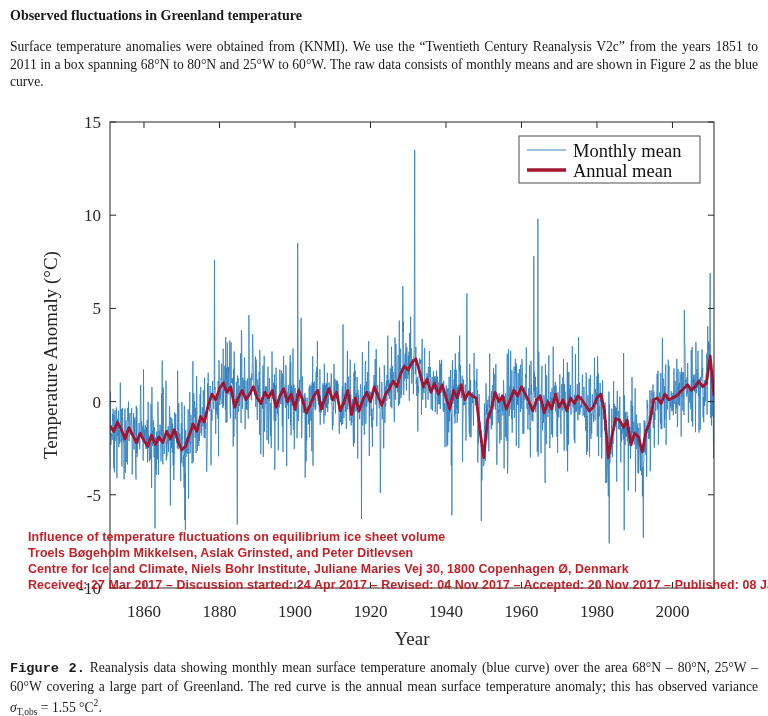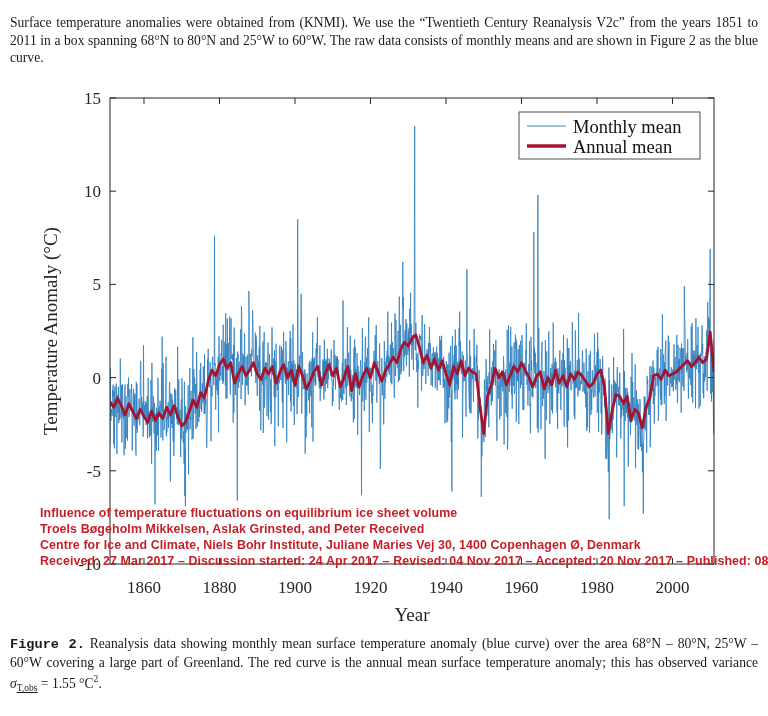--- a/index.html
+++ b/index.html
@@ -6,32 +6,33 @@
   body{width:768px;height:716px;overflow:hidden;font-family:"Liberation Serif",serif;color:#1a1a1a;}
   .page{position:relative;width:768px;height:716px;}
   h1.title{font-size:14px;font-weight:bold;margin:7px 10px 0 10px;line-height:17px;}
   p.intro{font-size:13.6px;line-height:17.7px;margin:14px 10px 0 10px;text-align:justify;}
   .figure{position:relative;width:768px;height:548px;margin-top:15px;}
   .figure svg{position:absolute;left:0;top:0;}
   .tick{font-family:"Liberation Serif",serif;font-size:17px;fill:#262626;}
   .axlabel{font-family:"Liberation Serif",serif;font-size:19px;fill:#262626;}
   .legend{font-family:"Liberation Serif",serif;font-size:18.5px;fill:#111111;}
   .overlay{position:absolute;left:28px;top:0;width:740px;font-family:"Liberation Sans",sans-serif;font-weight:bold;font-size:12.4px;}
-  .overlay-line{position:absolute;left:12px;white-space:nowrap;letter-spacing:0.1px;}
+  .overlay-line{position:absolute;left:0;white-space:nowrap;letter-spacing:0.1px;}
   p.caption{font-size:13.6px;line-height:17.5px;margin:5px 10px 0 10px;text-align:justify;}
   p.caption .cap-label{font-weight:bold;font-family:Liberation Mono, monospace;}
   p.caption sub{font-size:70%;text-decoration:underline;}
   p.caption sup{font-size:70%;}
   p.caption .sigma{font-style:italic;}
 </style>
 </head>
 <body>
 
 <div class="page">
 
+  <h1 class="title">Observed fluctuations in Greenland temperature</h1>
 
   <p class="intro">Surface temperature anomalies were obtained from (KNMI). We use the “Twentieth Century Reanalysis V2c” from the years 1851 to 2011 in a box spanning 68°N to 80°N and 25°W to 60°W. The raw data consists of monthly means and are shown in Figure 2 as the blue curve.</p>
 
   <div class="figure">
     <svg id="chart-svg" width="768" height="548" viewBox="0 0 768 548">
         <defs>
           <clipPath id="plotclip">
             <rect x="110" y="16" width="604" height="466"></rect>
           </clipPath>
         </defs>
@@ -83,21 +84,21 @@
         <text x="412" y="539" text-anchor="middle" class="axlabel">Year</text>
         <text transform="translate(57 249) rotate(-90)" text-anchor="middle" class="axlabel">Temperature Anomaly (°C)</text>
         <rect x="519" y="30" width="181" height="47" fill="#ffffff" stroke="#4d4d4d" stroke-width="1"></rect>
         <line x1="527" y1="44" x2="566" y2="44" stroke="#3a87c0" stroke-width="1.2"></line>
         <text x="573" y="50.5" class="legend">Monthly mean</text>
         <line x1="527" y1="64" x2="566" y2="64" stroke="#a2142f" stroke-width="3.4"></line>
         <text x="573" y="70.5" class="legend">Annual mean</text>
       </svg>
     <div class="overlay" id="overlay" style="color: rgb(196, 31, 38);">
       <div class="overlay-line" style="top:424px">Influence of temperature fluctuations on equilibrium ice sheet volume</div>
-      <div class="overlay-line" style="top:440px">Troels Bøgeholm Mikkelsen, Aslak Grinsted, and Peter Received</div>
-      <div class="overlay-line" style="top:456px">Centre for Ice and Climate, Niels Bohr Institute, Juliane Maries Vej 30, 1400 Copenhagen Ø, Denmark</div>
+      <div class="overlay-line" style="top:440px">Troels Bøgeholm Mikkelsen, Aslak Grinsted, and Peter Ditlevsen</div>
+      <div class="overlay-line" style="top:456px">Centre for Ice and Climate, Niels Bohr Institute, Juliane Maries Vej 30, 1800 Copenhagen Ø, Denmark</div>
       <div class="overlay-line" style="top:472px">Received: 27 Mar 2017 – Discussion started: 24 Apr 2017 – Revised: 04 Nov 2017 – Accepted: 20 Nov 2017 – Published: 08 Jan 2018</div>
     </div>
   </div>
 
   <p class="caption"><span class="cap-label">Figure 2.</span><span> Reanalysis data showing monthly mean surface temperature anomaly (blue curve) over the area 68°N – 80°N, 25°W – 60°W covering a large part of Greenland. The red curve is the annual mean surface temperature anomaly; this has observed variance </span><span class="sigma">σ</span><sub>T,obs</sub><span> = 1.55 </span><span>°C</span><sup>2</sup><span>.</span></p>
 
 </div>
 
 </body></html>

